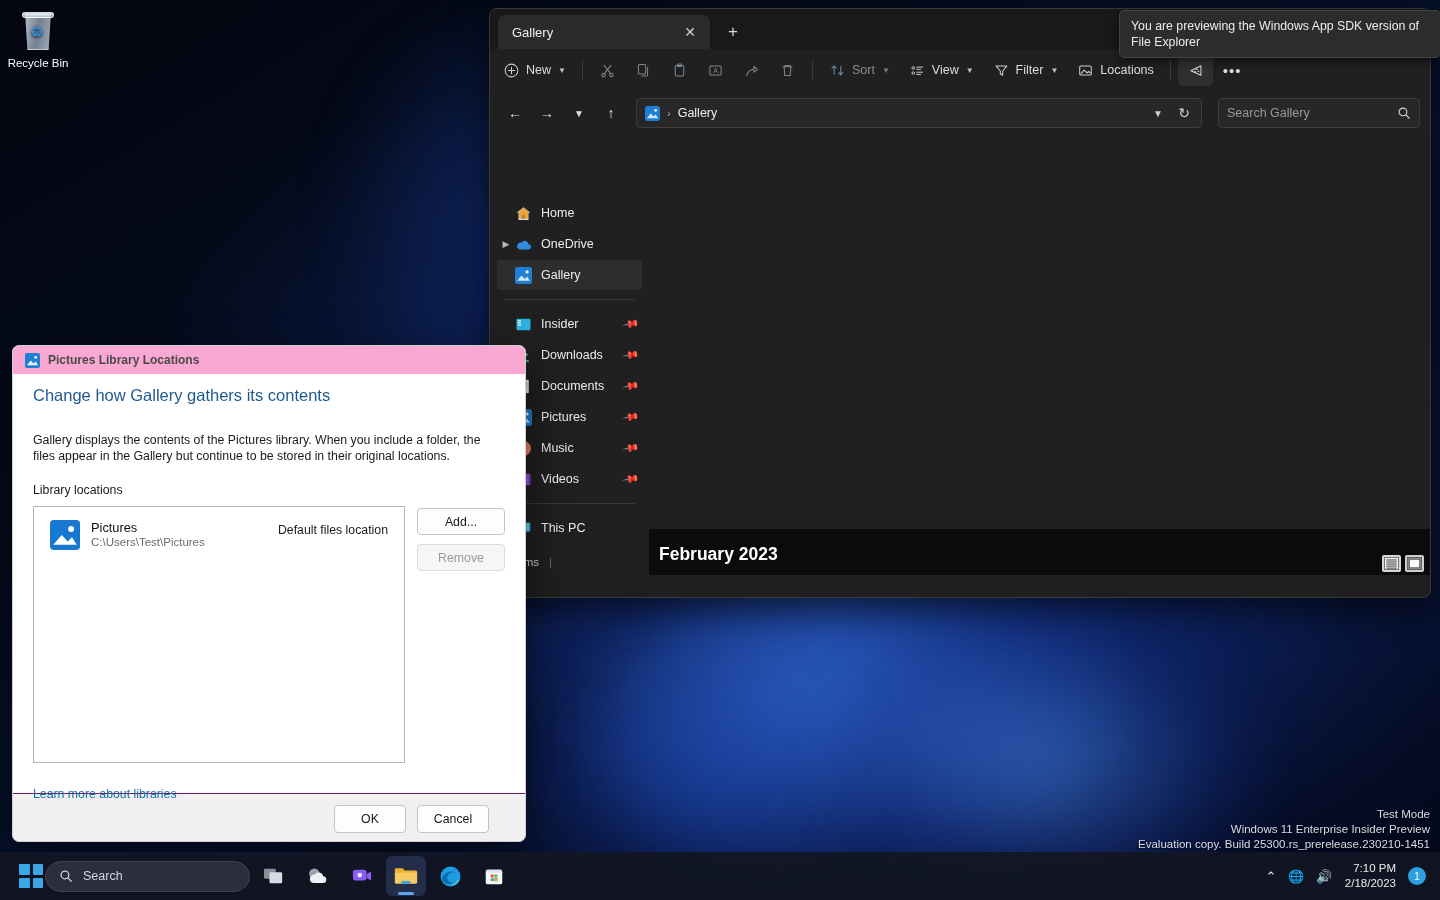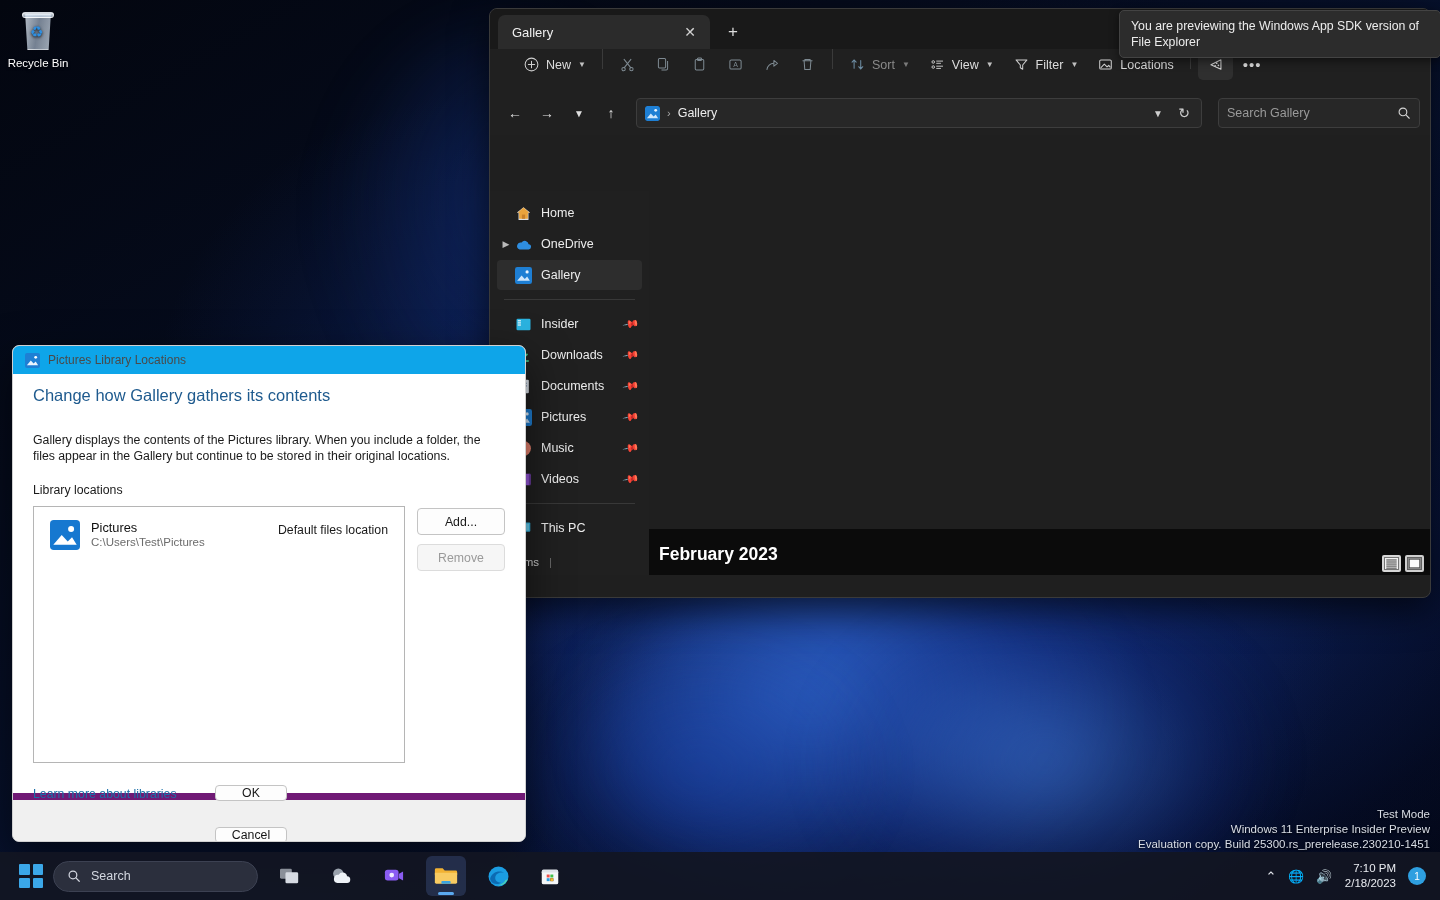--- a/index.html
+++ b/index.html
@@ -105,21 +105,21 @@
     background: #2c2c2c; border: 1px solid #434343;
     border-radius: 5px; color: #ececec;
     font-size: 12.3px; line-height: 16px;
     box-shadow: 0 3px 10px rgba(0,0,0,.5);
     z-index: 40;
   }
 
   
   #toolbar {
     height: 42px; background: #202020;
-    display: flex; align-items: flex-start; padding: 0 24px; gap: 1px;
+    display: flex; align-items: center; padding: 0 4px; gap: 1px;
   }
   .tb-btn {
     height: 31px; border-radius: 5px; padding: 0 9px;
     display: flex; align-items: center; gap: 6px;
     font-size: 12.5px; color: #dcdcdc; cursor: pointer; white-space: nowrap;
   }
   .tb-btn.active { background: #2f2f2f; }
   .tb-btn.dim { color: #8a8a8a; }
   .tb-sep { width: 1px; height: 20px; background: #3a3a3a; margin: 0 6px; }
   .chev { font-size: 8px; opacity: .85; margin-left: 1px; }
@@ -231,23 +231,23 @@
 
   
   #dialog {
     position: absolute; left: 12px; top: 345px;
     width: 514px; height: 497px;
     background: #f3f3f3; border: 1px solid #d0d0d0; border-radius: 7px;
     box-shadow: 0 16px 44px rgba(0,0,0,.55);
     overflow: hidden; color: #1a1a1a;
   }
   #dlg-title {
-    height: 28px; background: #0ea5e9;
+    height: 28px; background: #f9a8d4;
     display: flex; align-items: center; padding-left: 12px; gap: 8px;
-    font-size: 12px; color: #4a4a4a;
+    font-size: 12px; color: #4a4a4a; font-weight: bold;
   }
   #dlg-body { padding: 12px 20px 0 20px; background: #ffffff; height: 419px; }
   #dlg-h1 { font-size: 16.5px; color: #1e5a8e; margin-bottom: 17px; }
   #dlg-desc { font-size: 12.3px; line-height: 16px; color: #1a1a1a; margin-bottom: 19px; margin-top: 27px; }
   #dlg-sublabel { font-size: 12.3px; margin-bottom: 9px; }
   .dlg-row { display: flex; gap: 12px; }
   #loclist {
     width: 410px; height: 257px; background: #fff;
     border: 1px solid #b5b5b5; padding: 9px 10px;
   }
@@ -261,37 +261,37 @@
     width: 88px; height: 27px; background: #fdfdfd;
     border: 1px solid #c4c4c4; border-radius: 4px;
     font-size: 12.3px; color: #1a1a1a; cursor: pointer;
     font-family: inherit;
   }
   .dlg-sbtn.disabled { color: #9a9a9a; background: #f6f6f6; border-color: #dcdcdc; cursor: default; }
   #dlg-link {
     font-size: 12.3px; color: #1a6fa8; margin-top: 24px; cursor: pointer;
   }
   #dlg-footer {
-    height: 50px; background: #f0f0f0; border-top: 7px solid #701a75;
+    height: 50px; background: #f0f0f0; border-top: 1px solid #701a75;
     display: flex; align-items: center; justify-content: flex-end;
-    gap: 26px; padding-right: 36px; flex-direction: column;
+    gap: 11px; padding-right: 36px;
   }
   .dlg-fbtn {
     width: 72px; height: 28px; background: #fdfdfd;
     border: 1px solid #c4c4c4; border-radius: 4px;
     font-size: 12.3px; color: #161616; cursor: pointer; font-family: inherit;
   }
 
   
   #taskbar {
     position: absolute; left: 0; bottom: 0; width: 1440px; height: 48px;
     background: rgba(18,22,34,0.93);
     display: flex; align-items: center;
   }
-  #tb-left { display: flex; align-items: center; gap: 8px; padding-left: 17px; }
+  #tb-left { display: flex; align-items: center; padding-left: 17px; }
   #startbtn {
     width: 28px; height: 28px; display: grid;
     grid-template-columns: 1fr 1fr; grid-template-rows: 1fr 1fr;
     gap: 3px; cursor: pointer; padding: 2px;
   }
   #startbtn span { background: #3ba7e8; border-radius: 1px; display: block; }
   #tb-search {
     width: 205px; height: 31px; background: #2b2f3d;
     border: 1px solid #3c4152; border-radius: 16px;
     display: flex; align-items: center; padding-left: 13px; gap: 10px;

